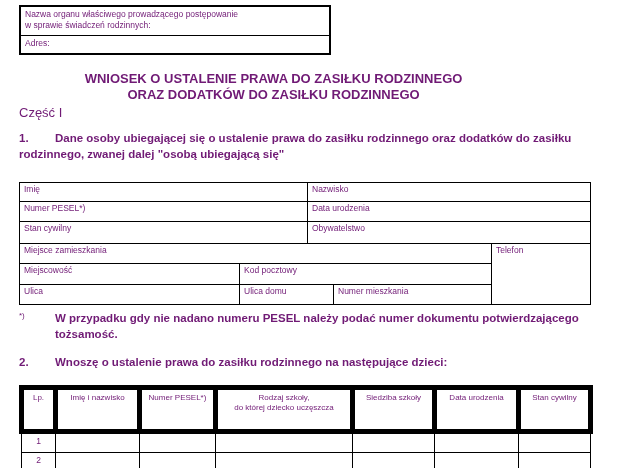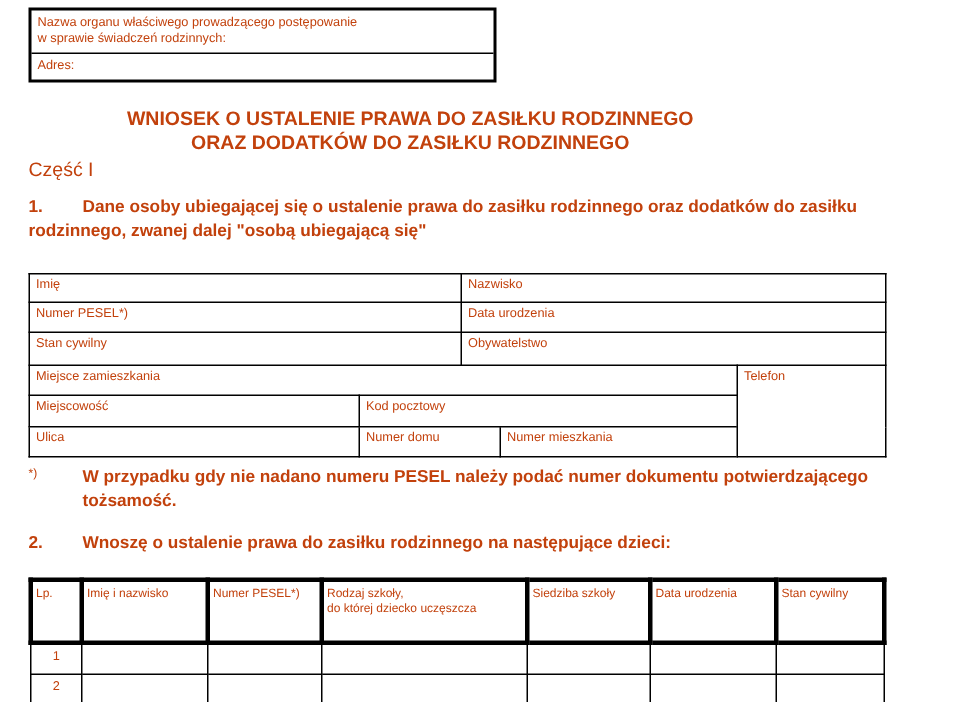--- a/index.html
+++ b/index.html
@@ -1,19 +1,19 @@
 <!DOCTYPE html>
 <html><head>
 <meta charset="utf-8">
 <style>
   * { margin:0; padding:0; box-sizing:border-box; }
   html,body { background:#ffffff; }
   .page {
     position:relative; width:639px; height:468px; overflow:hidden;
-    background:#ffffff; color:#c2410c;
+    background:#ffffff; color:#701a75;
     font-family:"Liberation Sans", sans-serif;
   }
   .pre { white-space:pre-line; }
 
   
   .header-box { position:absolute; left:19px; top:5px; width:312px; border:2px solid #000; }
   .hb-cell { padding:2px 4px; font-size:8.5px; line-height:11px; }
   .hb-c1 { height:29px; border-bottom:1px solid #000; }
   .hb-c2 { height:17px; }
 
@@ -38,22 +38,22 @@
            font-size:8.5px; line-height:11px; }
 
   
   .fn { position:absolute; top:310px; left:19px; width:576px;
         font-size:11.5px; line-height:16px; }
   .fn-marker { position:absolute; left:0; top:-2px; font-size:8px; }
   .fn-text { margin-left:36px;font-weight:bold; }
 
   
   .t2 { position:absolute; top:385px; left:19px; table-layout:fixed; width:569px; }
-  .t2 th { border:3px solid #000000; vertical-align:top; padding:3px 2px 16px 2px;
-           font-size:8px; line-height:10px; font-weight:normal; text-align:left; }
+  .t2 th { border:5px solid #000000; vertical-align:top; padding:3px 2px 16px 2px;
+           font-size:8px; line-height:10px; font-weight:normal; text-align:center; }
   .t2 td { border:1px solid #000; vertical-align:top; padding:2px;
            font-size:8.5px; line-height:10px; text-align:center; }
 </style>
 </head>
 <body>
 
 <div class="page">
 
   <div class="header-box">
     <div class="hb-cell hb-c1">
@@ -98,21 +98,21 @@
     <tr style="height:20px">
       <td colspan="4"><span>Miejsce zamieszkania</span></td>
       <td rowspan="3"><span>Telefon</span></td>
     </tr>
     <tr style="height:21px">
       <td><span>Miejscowość</span></td>
       <td colspan="3"><span>Kod pocztowy</span></td>
     </tr>
     <tr style="height:20px">
       <td><span>Ulica</span></td>
-      <td colspan="2"><span>Numer domu</span></td>
+      <td colspan="2"><span>Ulica domu</span></td>
       <td><span>Numer mieszkania</span></td>
     </tr>
   </tbody>
     </table>
 
   <div class="fn">
     <span class="fn-marker">*)</span>
     <div class="fn-text">W przypadku gdy nie nadano numeru PESEL należy podać numer dokumentu potwierdzającego tożsamość.</div>
   </div>
 

